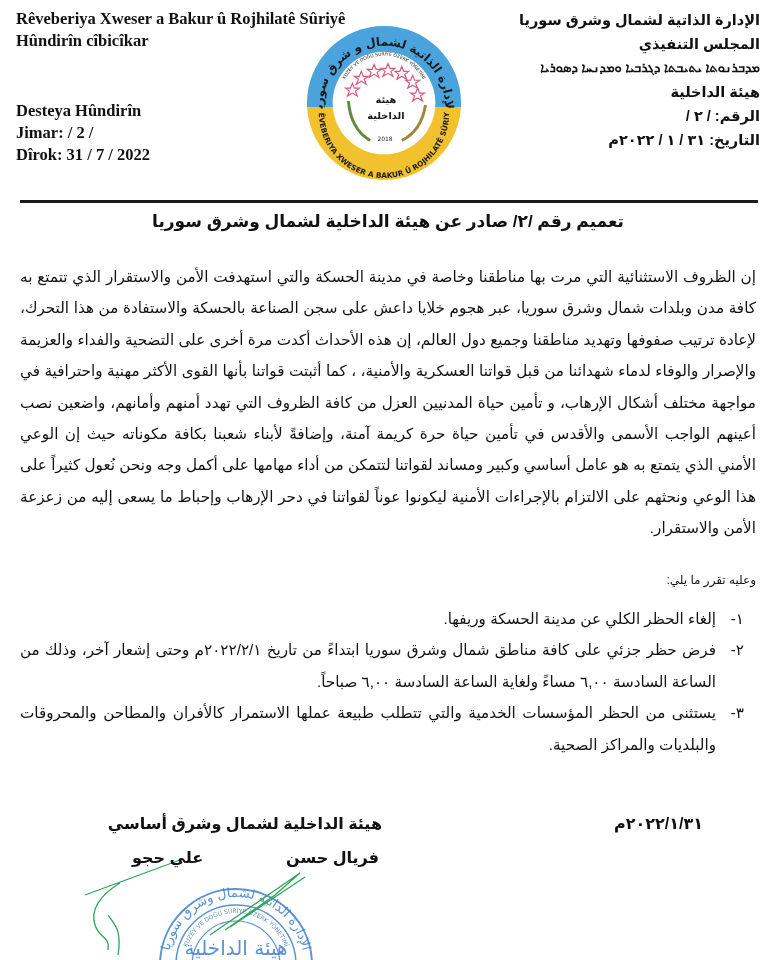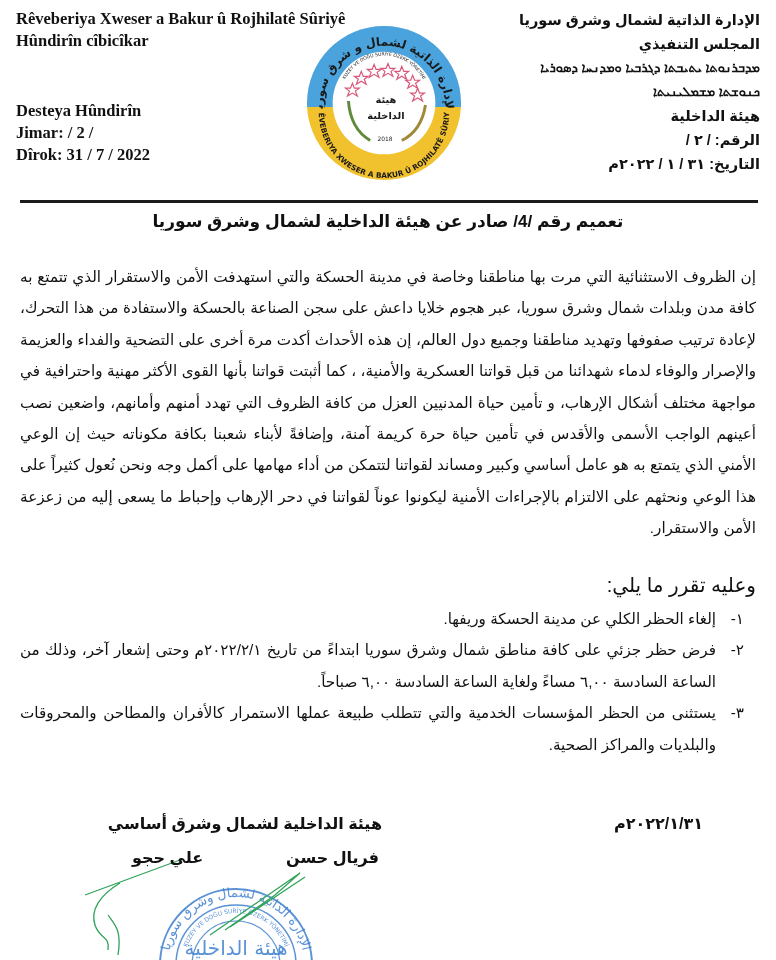--- a/index.html
+++ b/index.html
@@ -12,21 +12,21 @@
   .right-head { position:absolute; right:16px; top:8px; direction:rtl; text-align:right; font-weight:bold; font-size:14.5px; line-height:24px; }
   .right-head .syriac { font-size:13px; letter-spacing:0.5px; }
 
   .logo { position:absolute; left:305px; top:22px; width:158px; height:158px; }
 
   .rule { position:absolute; left:20px; right:18px; top:200px; height:3px; background:#1b1b1b; }
 
   .title { position:absolute; left:0; right:0; top:211px; text-align:center; direction:rtl; font-weight:bold; font-size:17px; }
 
   .body-text { position:absolute; left:20px; right:20px; top:261px; direction:rtl; text-align:justify; text-align-last:right; font-size:15.2px; line-height:31.4px; }
-  .decide { position:absolute; right:20px; top:573px; direction:rtl; font-size:20px;text-align:center; }
+  .decide { position:absolute; right:20px; top:573px; direction:rtl; font-size:12px;text-align:center; }
   .items { position:absolute; left:20px; right:24px; top:603px; direction:rtl; font-size:15.2px; line-height:31.4px; margin:0; padding:0; list-style:none; }
   .items li { position:relative; padding-right:36px; text-align:justify; text-align-last:right; }
   .items li .num { position:absolute; right:8px; top:0; }
 
   .sig-date { position:absolute; left:614px; top:814px; direction:rtl; font-weight:bold; font-size:16px; }
   .sig-org { position:absolute; right:394px; top:814px; direction:rtl; font-weight:bold; font-size:16px; }
   .sig-name1 { position:absolute; left:286px; top:848px; direction:rtl; font-weight:bold; font-size:16px; }
   .sig-name2 { position:absolute; left:124px; top:848px; direction:rtl; font-weight:bold; font-size:16px;margin-left:8px; }
   .stamp { position:absolute; left:60px; top:855px; width:260px; height:110px; }
 </style>
@@ -79,29 +79,28 @@
   <text x="82" y="98" text-anchor="middle" font-family="DejaVu Sans, sans-serif" font-size="10" font-weight="bold" fill="#1a1a1a">الداخلية</text>
   <path d="M 44 80 Q 46 108 66 120" fill="none" stroke="#5f8a3a" stroke-width="3"></path>
   <path d="M 122 84 Q 118 110 98 120" fill="none" stroke="#a08a3a" stroke-width="3"></path>
   <text x="81" y="121" text-anchor="middle" font-family="DejaVu Sans, sans-serif" font-size="6" fill="#1a1a1a">2018</text>
 </svg>
 
 <div class="right-head sans">
   <div>الإدارة الذاتية لشمال وشرق سوريا</div>
   <div>المجلس التنفيذي</div>
   <div class="syriac">ܡܕܒܪܢܘܬܐ ܝܬܝܒܬܐ ܕܓܪܒܝܐ ܘܡܕܢܚܐ ܕܣܘܪܝܐ</div>
-  <div class="syriac">ܟܢܘܫܬܐ ܡܫܡܠܝܢܝܬܐ</div>
   <div>هيئة الداخلية</div>
   <div>الرقم: / ٢ /</div>
   <div>التاريخ: ٣١ / ١ / ٢٠٢٢م</div>
 </div>
 
 <div class="rule"></div>
 
-<div class="title sans">تعميم رقم /4/ صادر عن هيئة الداخلية لشمال وشرق سوريا</div>
+<div class="title sans">تعميم رقم /٢/ صادر عن هيئة الداخلية لشمال وشرق سوريا</div>
 
 <div class="body-text sans">إن الظروف الاستثنائية التي مرت بها مناطقنا وخاصة في مدينة الحسكة والتي استهدفت الأمن والاستقرار الذي تتمتع به كافة مدن وبلدات شمال وشرق سوريا، عبر هجوم خلايا داعش على سجن الصناعة بالحسكة والاستفادة من هذا التحرك، لإعادة ترتيب صفوفها وتهديد مناطقنا وجميع دول العالم، إن هذه الأحداث أكدت مرة أخرى على التضحية والفداء والعزيمة والإصرار والوفاء لدماء شهدائنا من قبل قواتنا العسكرية والأمنية، ، كما أثبتت قواتنا بأنها القوى الأكثر مهنية واحترافية في مواجهة مختلف أشكال الإرهاب، و تأمين حياة المدنيين العزل من كافة الظروف التي تهدد أمنهم وأمانهم، واضعين نصب أعينهم الواجب الأسمى والأقدس في تأمين حياة حرة كريمة آمنة، وإضافةً لأبناء شعبنا بكافة مكوناته حيث إن الوعي الأمني الذي يتمتع به هو عامل أساسي وكبير ومساند لقواتنا لتتمكن من أداء مهامها على أكمل وجه ونحن نُعول كثيراً على هذا الوعي ونحثهم على الالتزام بالإجراءات الأمنية ليكونوا عوناً لقواتنا في دحر الإرهاب وإحباط ما يسعى إليه من زعزعة الأمن والاستقرار.</div>
 
 <div class="decide sans">وعليه تقرر ما يلي:</div>
 
 <ol class="items sans">
   <li>
     <span class="num">١-</span>
     <span>إلغاء الحظر الكلي عن مدينة الحسكة وريفها.</span>
   </li>

